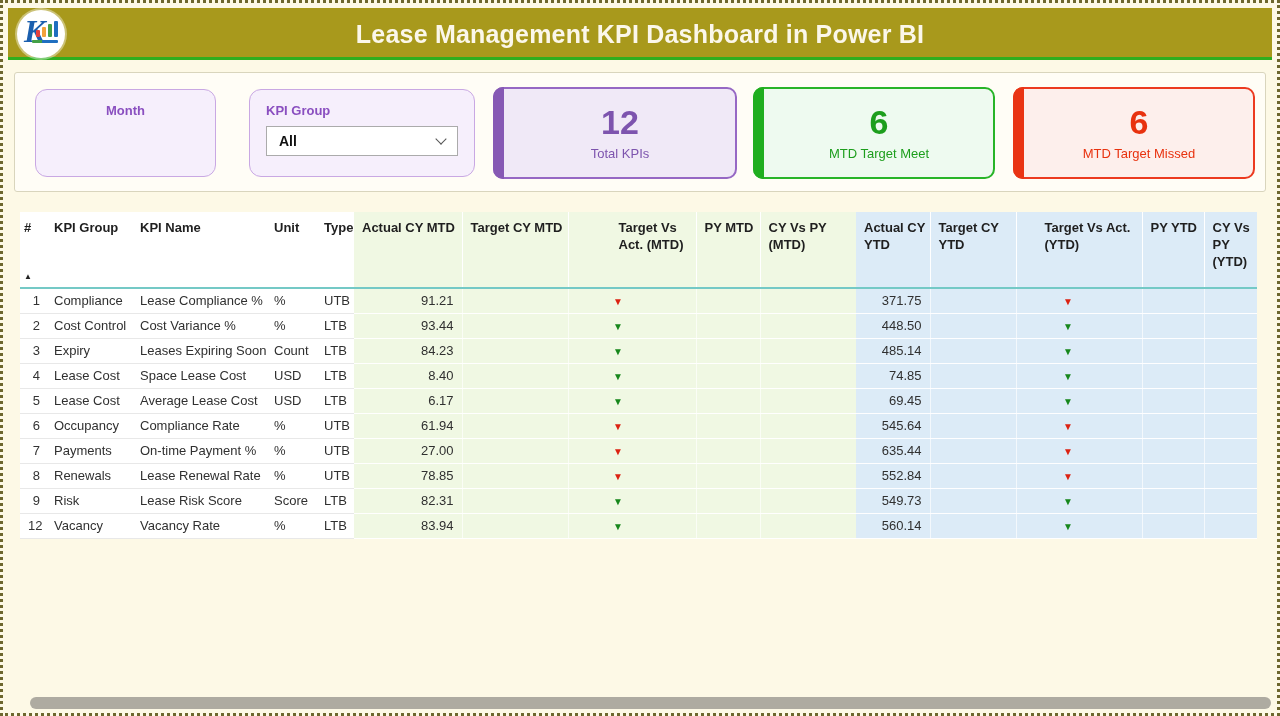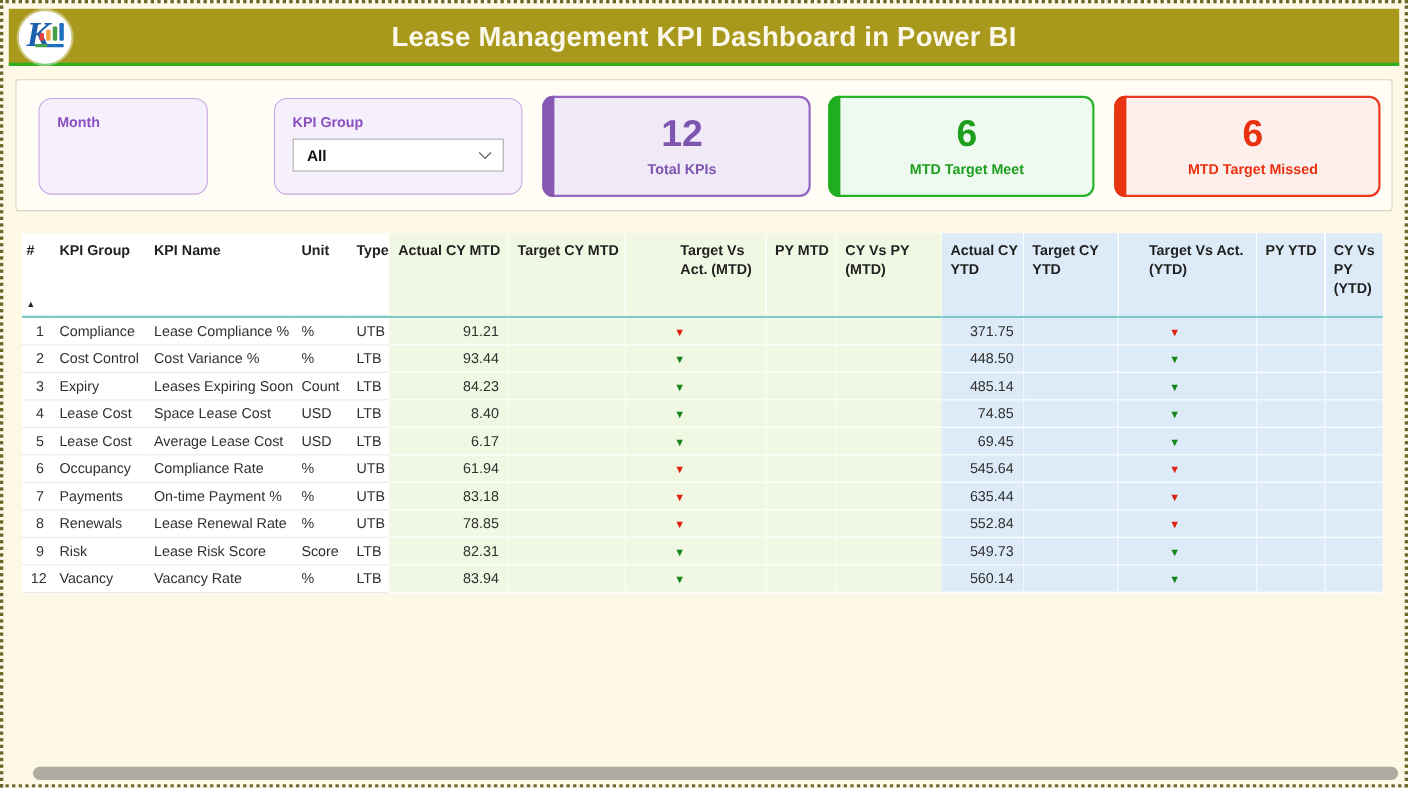--- a/index.html
+++ b/index.html
@@ -48,21 +48,21 @@
     background: var(--panel-bg, #fffdf6);
     border:1px solid var(--panel-border, #d9d5bd);
     border-radius:3px;
   }
   .filter-card {
     position:absolute; top:16px; height:88px;
     background: var(--filter-card-bg, #f6effc);
     border:1px solid var(--filter-card-border, #c9a8e3);
     border-radius:12px; padding:13px 16px 0 16px;
   }
-  .filter-card.month { left:20px;  width:154px; }
+  .filter-card.month { left:20px;  width:181px;text-align:center; }
   .filter-card.group { left:234px; width:226px; }
   .filter-label { font-size:13px; font-weight:bold; color: var(--filter-label, #8a4fc0); margin-bottom:8px; }
   .dropdown {
     height:30px; background:#fff; border:1px solid #ababab;
     display:flex; align-items:center; justify-content:space-between;
     padding:0 12px; font-size:14px; font-weight:bold; color:#111; cursor:pointer;
   }
   .chev { width:8px; height:8px; border-right:1.6px solid #555; border-bottom:1.6px solid #555;
     transform:rotate(45deg); margin-top:-4px; flex:0 0 auto; }
 
@@ -73,21 +73,21 @@
     padding-left:10px; cursor:pointer;
   }
   .stat-card .accent {
     position:absolute; left:-2px; top:-2px; bottom:-2px; width:11px;
     border-radius:10px 0 0 10px;
   }
   .stat-card.total  { left:478px; }
   .stat-card.met    { left:738px; width:242px; }
   .stat-card.missed { left:998px; width:242px; }
   .stat-value { font-size:34px; font-weight:bold; line-height:1.05; }
-  .stat-label { font-size:13px; font-weight:bold; margin-top:5px; }
+  .stat-label { font-size:13px; font-weight:normal; margin-top:5px; }
 
   
   .table-wrap { position:absolute; left:17px; top:209px; width:1237px; background:#fff; }
   table { border-collapse:collapse; table-layout:fixed; width:1237px; }
   th, td { box-sizing:border-box; }
   thead th {
     height:76px; vertical-align:top; text-align:left;
     padding:8px 4px 0 8px; font-size:13px; font-weight:bold; color:#1f1f1f;
     line-height:1.3; border-bottom:2px solid var(--divider-teal, #74c9c6);
     position:relative; cursor:pointer;
@@ -314,21 +314,21 @@
       <td class="zy vdiv ta-c tri-ytd-cell"><span class="tri" style="color: rgb(220, 34, 18);">▼</span></td>
       <td class="zy vdiv"></td>
       <td class="zy vdiv"></td>
     </tr>
           <tr>
       <td class="ta-r c-num">7</td>
       <td class="nowrap">Payments</td>
       <td class="nowrap">On-time Payment %</td>
       <td class="nowrap">%</td>
       <td class="nowrap">UTB</td>
-      <td class="zm ta-r">83.18</td>
+      <td class="zm ta-r">27.00</td>
       <td class="zm vdiv"></td>
       <td class="zm vdiv ta-c tri-mtd-cell"><span class="tri" style="color: rgb(220, 34, 18);">▼</span></td>
       <td class="zm vdiv"></td>
       <td class="zm vdiv"></td>
       <td class="zy ta-r">635.44</td>
       <td class="zy vdiv"></td>
       <td class="zy vdiv ta-c tri-ytd-cell"><span class="tri" style="color: rgb(220, 34, 18);">▼</span></td>
       <td class="zy vdiv"></td>
       <td class="zy vdiv"></td>
     </tr>

